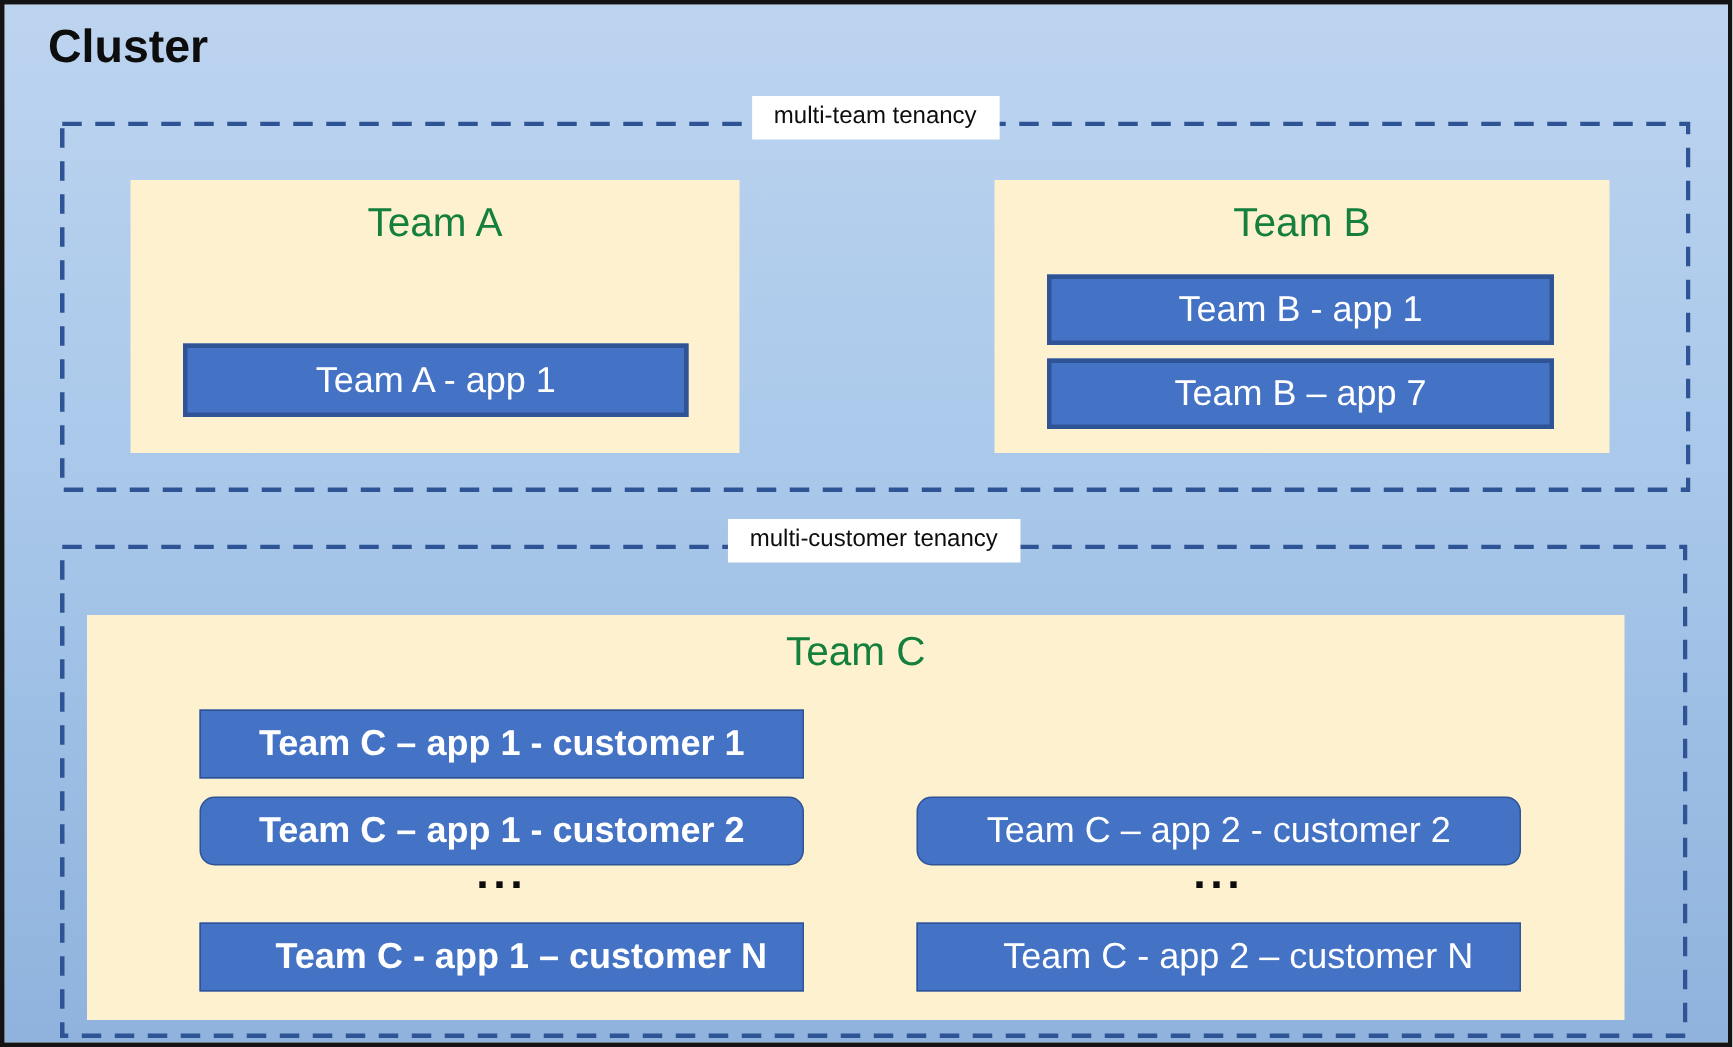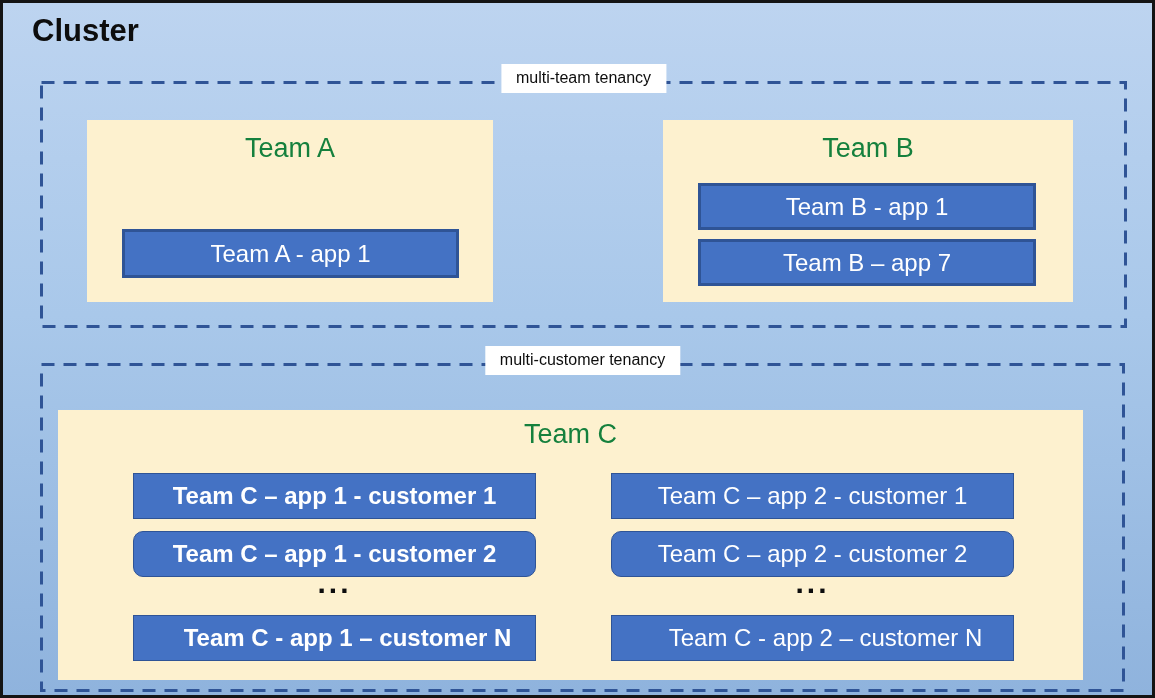--- a/index.html
+++ b/index.html
@@ -119,20 +119,19 @@
     <div class="zone-label">multi-customer tenancy</div>
 
     <div class="team-box team-c">
       <div class="team-title">Team C</div>
 
       <div class="app-box app-c c-col1 c-row1">Team C – app 1 - customer 1</div>
       <div class="app-box app-c c-col1 c-row2">Team C – app 1 - customer 2</div>
       <div class="dots c-col1">...</div>
       <div class="app-box app-c c-col1 c-rown">Team C - app 1 – customer N</div>
 
-      <div class="app-box app-c c-col2 c-row1">Team C – app 2 - customer 1</div>
       <div class="app-box app-c c-col2 c-row2">Team C – app 2 - customer 2</div>
       <div class="dots c-col2">...</div>
       <div class="app-box app-c c-col2 c-rown">Team C - app 2 – customer N</div>
     </div>
   </div>
 
 </div>
 
 </body></html>

